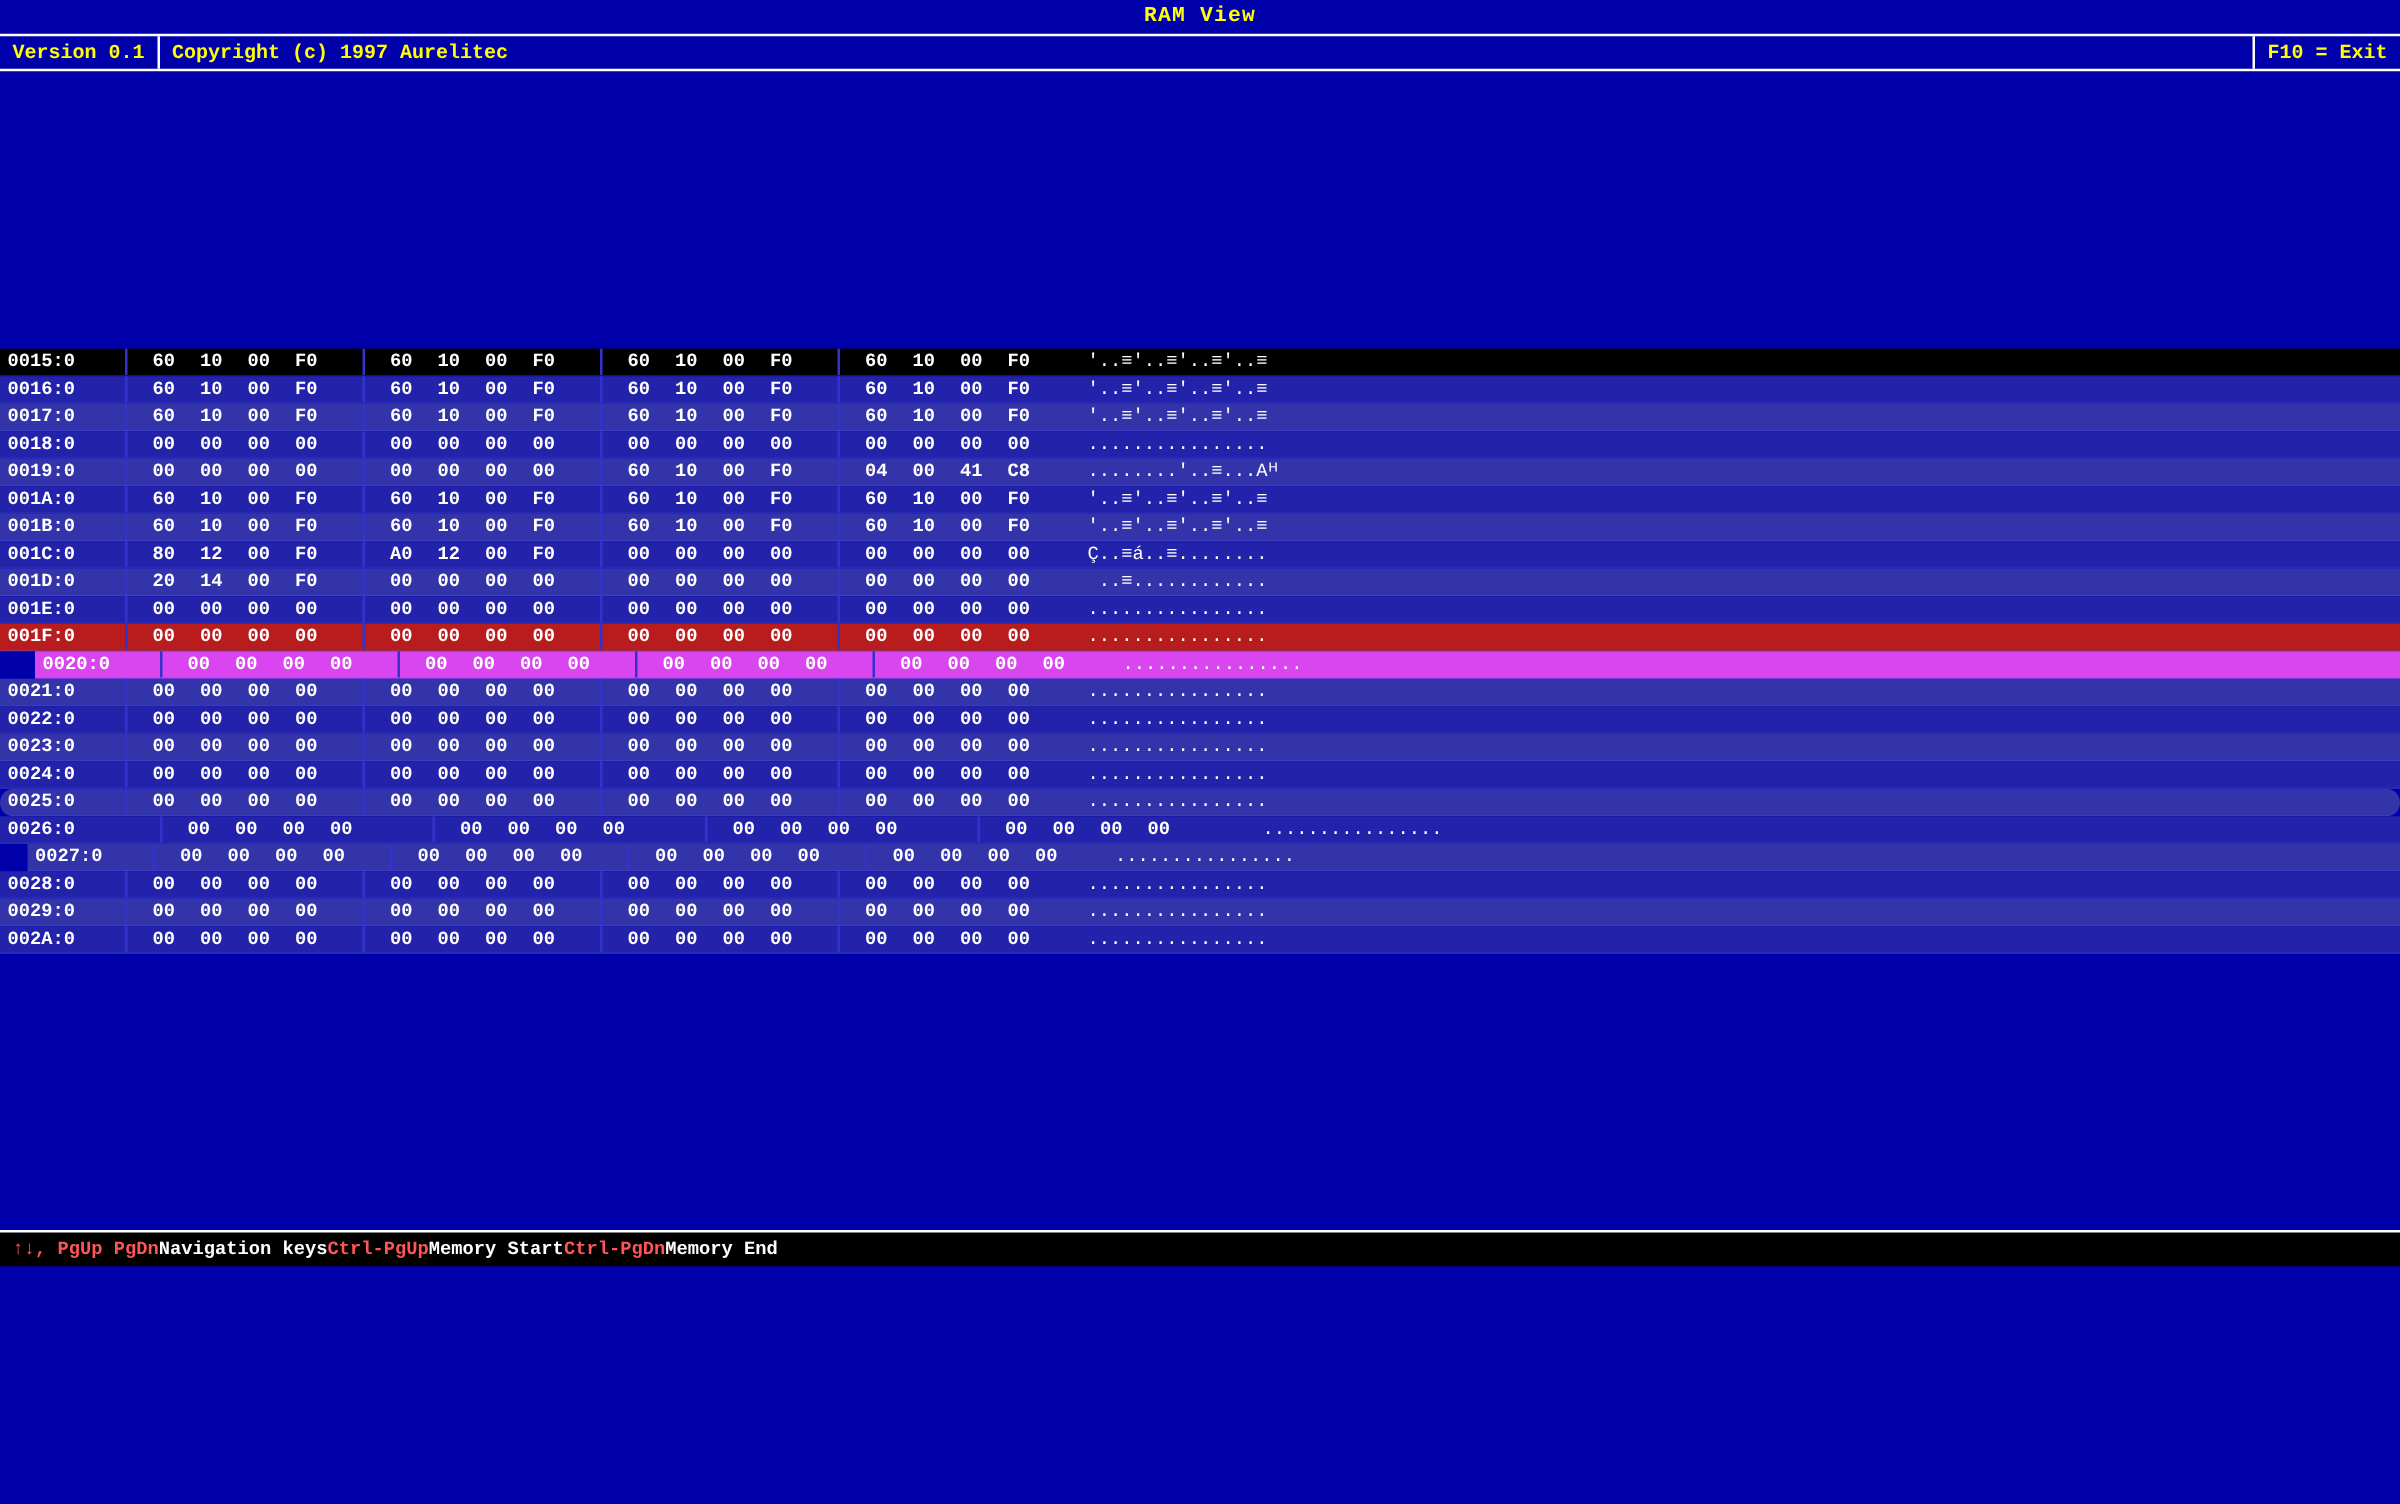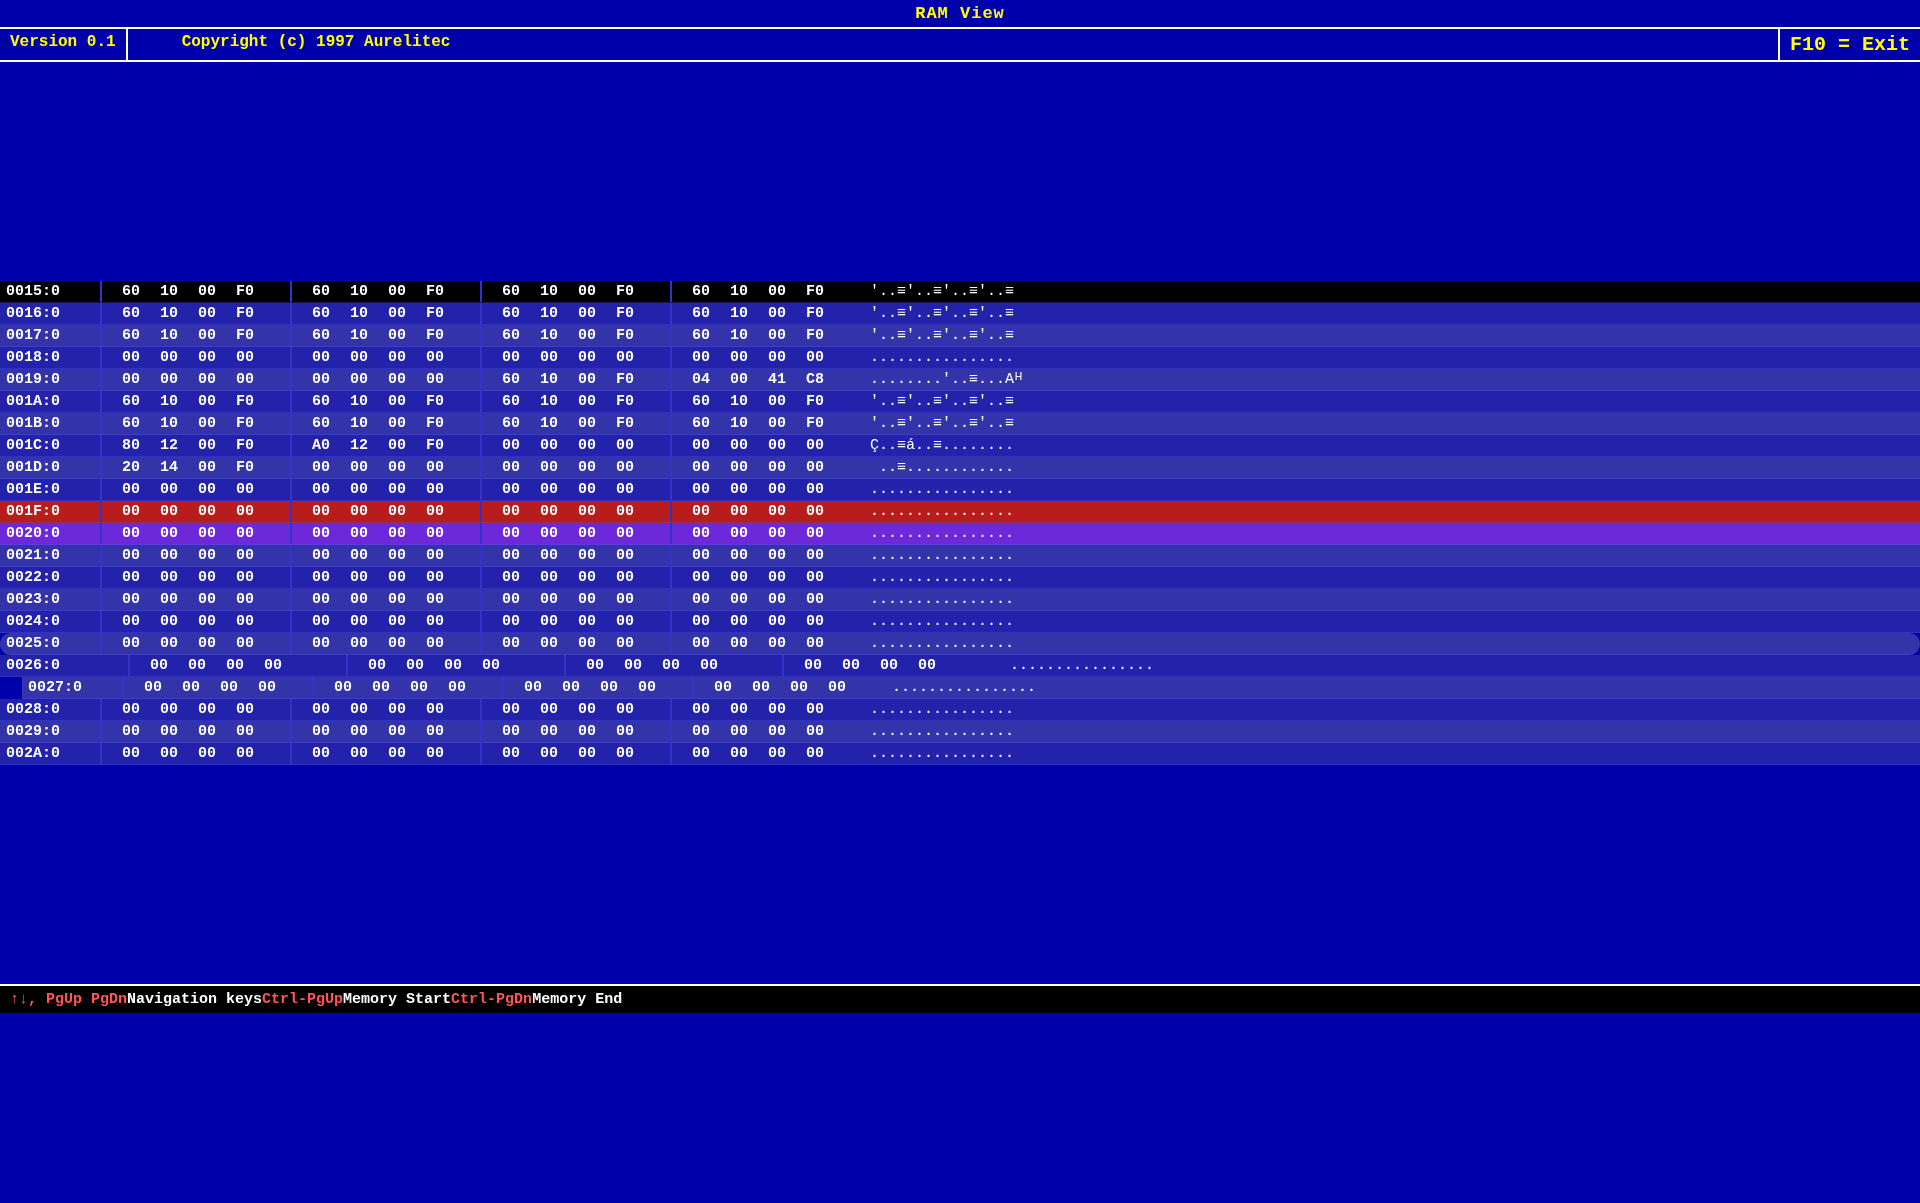--- a/index.html
+++ b/index.html
@@ -31,21 +31,20 @@
       padding: 4px 0;
       letter-spacing: 1px;
     }
 
     
     #header-row {
       display: flex;
       background: #0000AA;
       border-top: 2px solid #FFFFFF;
       border-bottom: 2px solid #FFFFFF;
-      gap: 44px;
     }
 
     .header-version {
       color: #FFFF00;
       font-weight: bold;
       font-size: 16px;
       padding: 4px 10px;
       border-right: 2px solid #FFFFFF;
       white-space: nowrap;
     }
@@ -54,21 +53,21 @@
       color: #FFFF00;
       font-weight: bold;
       font-size: 16px;
       padding: 4px 10px;
       flex: 1;
     }
 
     .header-exit {
       color: #FFFF00;
       font-weight: bold;
-      font-size: 20px;
+      font-size: 16px;
       padding: 4px 10px;
       border-left: 2px solid #FFFFFF;
       white-space: nowrap;
     }
 
     
     #main-content {
       flex: 1;
       overflow: hidden;
     }
@@ -465,21 +464,21 @@
             <span class="cell-byte">00</span>
           </div>
           <div class="cell-group">
             <span class="cell-byte">00</span>
             <span class="cell-byte">00</span>
             <span class="cell-byte">00</span>
             <span class="cell-byte">00</span>
           </div>
           <div class="cell-ascii">................</div>
         </div>
-        <div class="mem-line" style="background: #6d28d9;">
+        <div class="mem-line" style="background: #d946ef; margin-left: 28px;">
           <div class="cell-addr">0020:0</div>
           <div class="cell-group">
             <span class="cell-byte">00</span>
             <span class="cell-byte">00</span>
             <span class="cell-byte">00</span>
             <span class="cell-byte">00</span>
           </div>
           <div class="cell-group">
             <span class="cell-byte">00</span>
             <span class="cell-byte">00</span>

